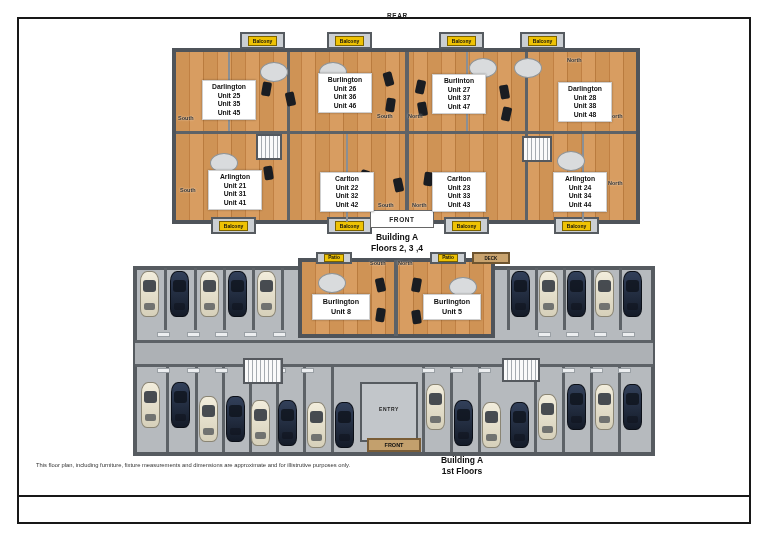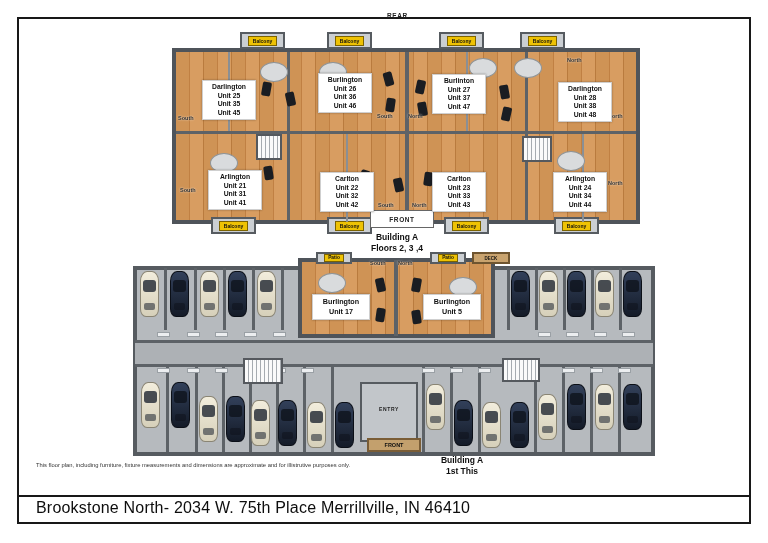--- a/index.html
+++ b/index.html
@@ -218,21 +218,21 @@
   <div class="tab patio-tab" style="left: 186px;">
         <div class="chip-yellow" style="font-size: 4.8px; padding: 0px 3px;">Patio</div>
       </div>
       <div class="tab patio-tab" style="left: 300px;">
         <div class="chip-yellow" style="font-size: 4.8px; padding: 0px 3px;">Patio</div>
       </div>
       <div class="dir" style="left: 240px; top: 8px;">South</div>
       <div class="dir" style="left: 268px; top: 8px;">North</div>
       <div class="unit-label wide" style="left: 182px; top: 42px;">
         <div class="">Burlington</div>
-        <div class="">Unit 17</div>
+        <div class="">Unit 8</div>
       </div>
       <div class="unit-label wide" style="left: 293px; top: 42px;">
         <div class="">Burlington</div>
         <div class="">Unit 5</div>
       </div>
       <div class="oval" style="left: 188px; top: 21px;"></div>
       <div class="oval" style="left: 319px; top: 25px;"></div>
       <div class="sofa" style="left: 246px; top: 26px; transform: rotate(-12deg);"></div>
       <div class="sofa" style="left: 282px; top: 26px; transform: rotate(10deg);"></div>
       <div class="sofa" style="left: 246px; top: 56px; transform: rotate(8deg);"></div>
@@ -305,21 +305,20 @@
       <div class="car cream" style="left: 352px; top: 150px;"></div>
       <div class="car dark" style="left: 380px; top: 150px;"></div>
       <div class="car cream" style="left: 408px; top: 142px;"></div>
       <div class="car dark" style="left: 437px; top: 132px;"></div>
       <div class="car cream" style="left: 465px; top: 132px;"></div>
       <div class="car dark" style="left: 493px; top: 132px;"></div>
     </div>
 
   <div class="caption" style="left:412px;top:455px;width:100px;">
     <div>Building A</div>
-    <div>1st This</div>
+    <div>1st Floors</div>
   </div>
 
   <div class="disclaimer">This floor plan, including furniture, fixture measurements and dimensions are approximate and for illistrutive purposes only.</div>
 
   <div class="footer-line"></div>
-  <div class="footer-text">Brookstone North- 2034 W. 75th Place Merrillville, IN 46410</div>
 
 </div>
 
 </body></html>

